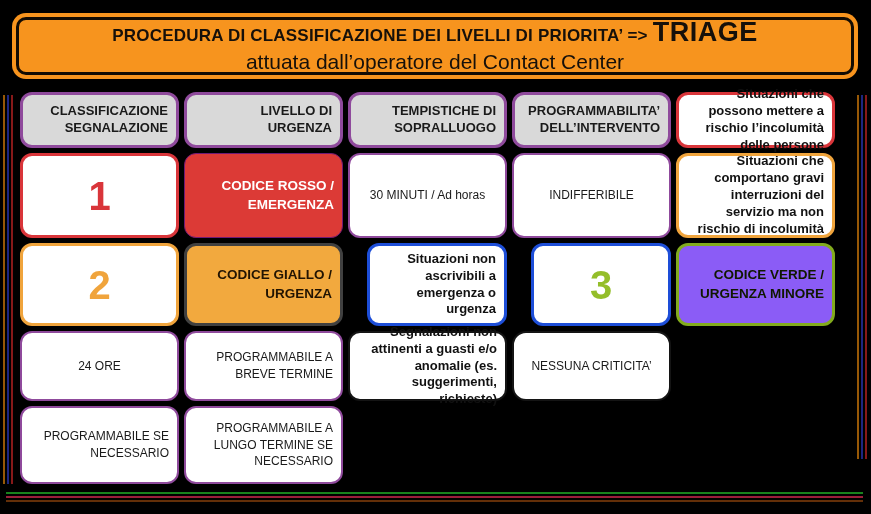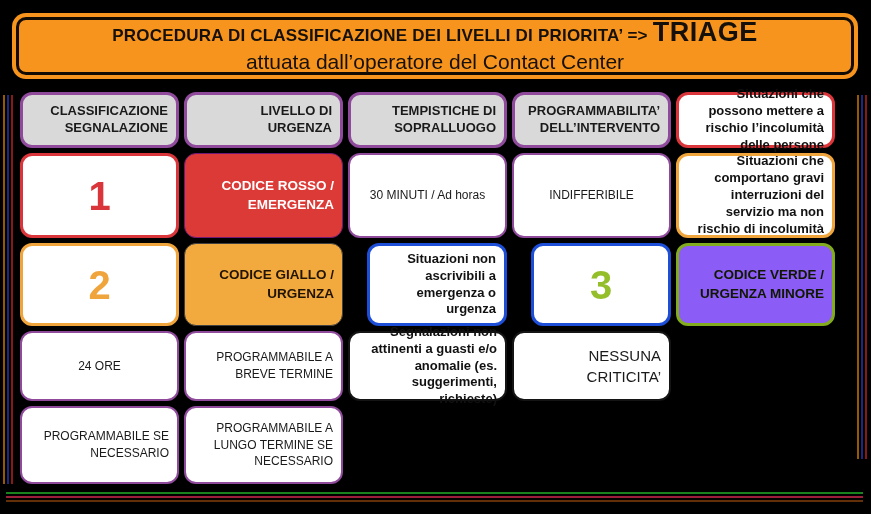--- a/index.html
+++ b/index.html
@@ -45,21 +45,21 @@
   .b-red{border:3px solid #D9353A;}
   .b-orange{border:3px solid #F0A43C;}
   .b-green{border:3px solid #1d4ed8;margin-left:19px;}
   .b-black{border:2px solid #141414;}
   .b-purple{border:2px solid #8F4A9C;}
   .num{font-weight:bold;font-size:40px;line-height:1;}
   .t-red{color:#D9353A;}
   .t-orange{color:#F0A43C;}
   .t-green{color:#94BE2A;}
   .fill-red{background:#DC3A36;border:1px solid #701a75;color:#fff;font-weight:bold;font-size:13.5px;line-height:1.35;}
-  .fill-orange{background:#F2A93E;border:1px solid #404040;color:#221402;font-weight:bold;font-size:13.5px;line-height:1.35;}
+  .fill-orange{background:#F2A93E;border:3px solid #404040;color:#221402;font-weight:bold;font-size:13.5px;line-height:1.35;}
   .fill-green{background:#8b5cf6;border:3px solid #82ab1d;color:#101801;font-weight:bold;font-size:13.5px;line-height:1.35;}
   .plain{font-weight:normal;font-size:12px;line-height:1.4;color:#1a1a1a;}
   .empty{background:transparent;border:none;}
   
   .stripe{position:absolute;pointer-events:none;}
   .s-b1{left:6px;right:8px;bottom:20px;height:2px;background:#1d9a22;opacity:.85;}
   .s-b2{left:6px;right:8px;bottom:16px;height:2px;background:#c12748;opacity:.8;}
   .s-b3{left:6px;right:8px;bottom:12px;height:2px;background:#7c3b0a;opacity:.8;}
   .s-l1{top:95px;bottom:30px;left:3px;width:2px;background:#c97608;opacity:.75;}
   .s-l2{top:95px;bottom:30px;left:7px;width:2px;background:#2a36b8;opacity:.7;}
@@ -99,21 +99,21 @@
     <div class="cell num t-orange b-orange">2</div>
     <div class="cell fill-orange">CODICE GIALLO / URGENZA</div>
 
     <div class="cell desc b-green">Situazioni non ascrivibili a emergenza o urgenza</div>
     <div class="cell num t-green b-green">3</div>
     <div class="cell fill-green">CODICE VERDE / URGENZA MINORE</div>
     <div class="cell plain b-purple">24 ORE</div>
     <div class="cell plain b-purple">PROGRAMMABILE A BREVE TERMINE</div>
 
     <div class="cell desc b-black">Segnalazioni non attinenti a guasti e/o anomalie (es. suggerimenti, richieste)</div>
-    <div class="cell plain b-black" style="font-size:15px;">NESSUNA CRITICITA’</div>
+    <div class="cell plain b-black" style="font-size:12px;border-radius:14px;">NESSUNA CRITICITA’</div>
     <div class="cell empty"></div>
     <div class="cell plain b-purple">PROGRAMMABILE SE NECESSARIO</div>
     <div class="cell plain b-purple">PROGRAMMABILE A LUNGO TERMINE SE NECESSARIO</div>
 
   </div>
 
   <div class="stripe s-b1"></div>
   <div class="stripe s-b2"></div>
   <div class="stripe s-b3"></div>
   <div class="stripe s-l1"></div>

